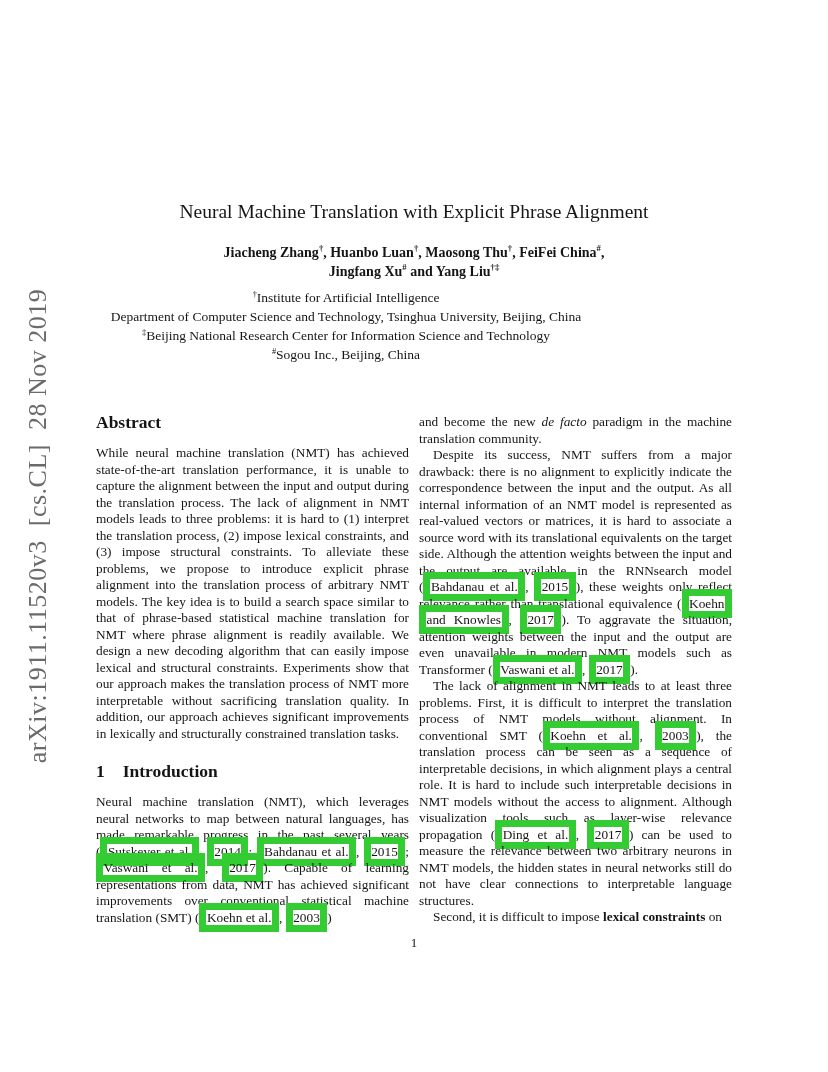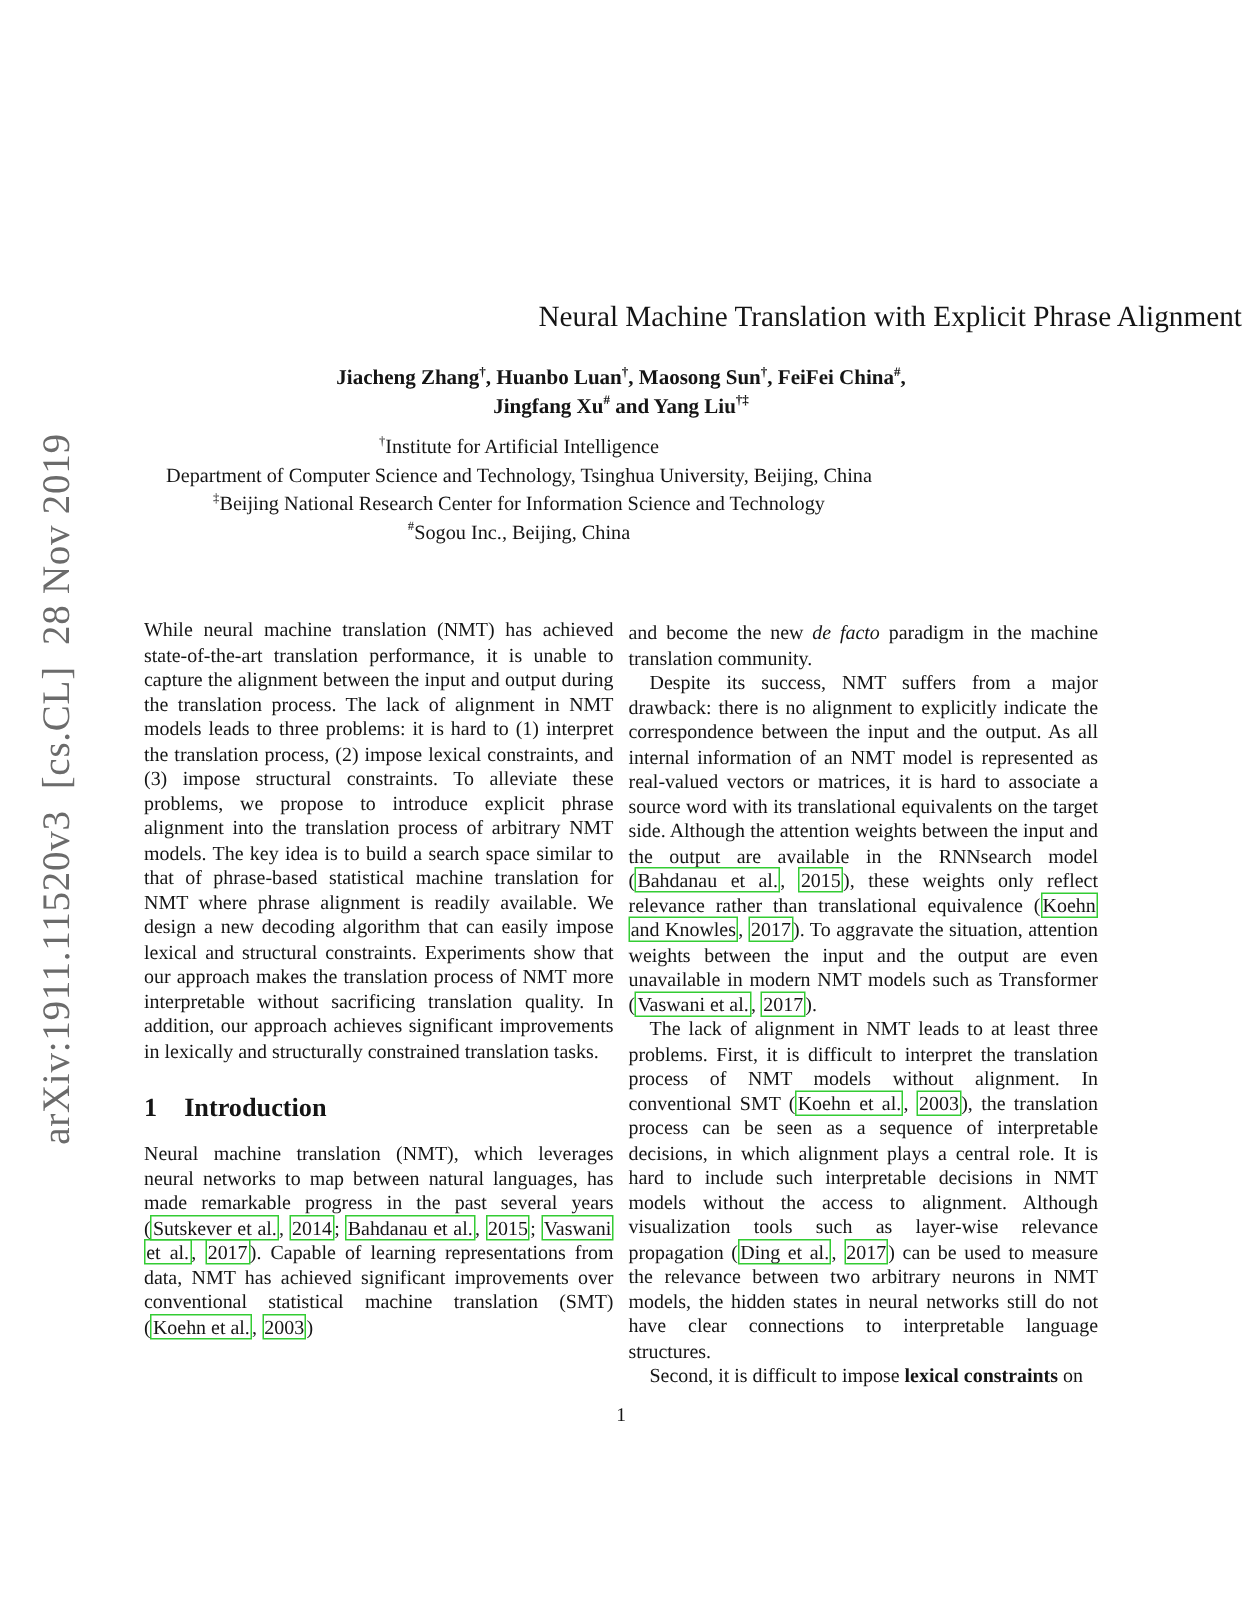--- a/index.html
+++ b/index.html
@@ -18,21 +18,21 @@
     width:540px;height:30px;
     transform:rotate(-90deg);
     text-align:center;
     font-size:26px;
     letter-spacing:0.5px;
     color:#6b6b6b;
     white-space:pre;
   }
   .title{
     position:absolute;top:201px;left:0;width:828px;
-    text-align:right;font-size:19.5px;
+    text-align:center;font-size:19.5px;
   }
   .authors{
     position:absolute;top:243px;left:0;width:828px;
     text-align:center;font-weight:bold;font-size:14px;line-height:19px;
   }
   .affils{
     position:absolute;top:288px;left:0;width:692px;
     text-align:center;font-size:13.5px;line-height:19px;
   }
   sup{font-size:0.62em;vertical-align:super;line-height:0;}
@@ -46,52 +46,53 @@
   .col-right{left:419px;top:414px;}
   .heading{
     font-size:17.5px;font-weight:bold;line-height:20px;
     margin:0 0 13px 0;text-align:left;
   }
   .heading.space-above{margin-top:19px;}
   .sec-num{display:inline-block;margin-right:18px;}
   .para{margin:0;padding:0;}
   .para.indent{text-indent:14px;}
   .cite{
-    border:1px solid #a16207;
+    border:7px solid #a16207;
     padding:0 0.5px;
     -webkit-box-decoration-break:clone;
     box-decoration-break:clone;
   }
   .page-number{
     position:absolute;top:935px;left:0;width:828px;
     text-align:center;font-size:13px;
   }
 </style>
 </head>
 <body>
 
 <div class="page">
 
   <div class="watermark" style="color: rgb(107, 107, 107);">arXiv:1911.11520v3  [cs.CL]  28 Nov 2019</div>
 
   <div class="title">Neural Machine Translation with Explicit Phrase Alignment</div>
 
   <div class="authors">
-    <div><span>Jiacheng Zhang</span><sup>†</sup><span>, Huanbo Luan</span><sup>†</sup><span>, Maosong Sun</span><sup>†</sup><span>, FeiFei China</span><sup>#</sup><span>,</span></div>
+    <div><span>Jiacheng Zhang</span><sup>†</sup><span>, Huanbo Luan</span><sup>†</sup><span>, Maosong Thu</span><sup>†</sup><span>, FeiFei China</span><sup>#</sup><span>,</span></div>
     <div><span>Jingfang Xu</span><sup>#</sup><span> and Yang Liu</span><sup>†‡</sup></div>
   </div>
 
   <div class="affils">
     <div><sup>†</sup><span>Institute for Artificial Intelligence</span></div>
     <div><span>Department of Computer Science and Technology, Tsinghua University, Beijing, China</span></div>
     <div><sup>‡</sup><span>Beijing National Research Center for Information Science and Technology</span></div>
     <div><sup>#</sup><span>Sogou Inc., Beijing, China</span></div>
   </div>
 
   <div class="col col-left" id="col-left">
+      <div class="heading"><span>Abstract</span></div>
       <p class="para"><span>While neural machine translation (NMT) has achieved state-of-the-art translation performance, it is unable to capture the alignment between the input and output during the translation process. The lack of alignment in NMT models leads to three problems: it is hard to (1) interpret the translation process, (2) impose lexical constraints, and (3) impose structural constraints. To alleviate these problems, we propose to introduce explicit phrase alignment into the translation process of arbitrary NMT models. The key idea is to build a search space similar to that of phrase-based statistical machine translation for NMT where phrase alignment is readily available. We design a new decoding algorithm that can easily impose lexical and structural constraints. Experiments show that our approach makes the translation process of NMT more interpretable without sacrificing translation quality. In addition, our approach achieves significant improvements in lexically and structurally constrained translation tasks.</span></p>
       <div class="heading space-above"><span class="sec-num">1</span><span>Introduction</span></div>
       <p class="para"><span>Neural machine translation (NMT), which leverages neural networks to map between natural languages, has made remarkable progress in the past several years (</span><span class="cite" style="border-color: rgb(51, 204, 51);">Sutskever et al.</span><span>, </span><span class="cite" style="border-color: rgb(51, 204, 51);">2014</span><span>; </span><span class="cite" style="border-color: rgb(51, 204, 51);">Bahdanau et al.</span><span>, </span><span class="cite" style="border-color: rgb(51, 204, 51);">2015</span><span>; </span><span class="cite" style="border-color: rgb(51, 204, 51);">Vaswani et al.</span><span>, </span><span class="cite" style="border-color: rgb(51, 204, 51);">2017</span><span>). Capable of learning representations from data, NMT has achieved significant improvements over conventional statistical machine translation (SMT) (</span><span class="cite" style="border-color: rgb(51, 204, 51);">Koehn et al.</span><span>, </span><span class="cite" style="border-color: rgb(51, 204, 51);">2003</span><span>)</span></p>
     </div>
   <div class="col col-right" id="col-right">
       <p class="para"><span>and become the new </span><em>de facto</em><span> paradigm in the machine translation community.</span></p>
       <p class="para indent"><span>Despite its success, NMT suffers from a major drawback: there is no alignment to explicitly indicate the correspondence between the input and the output. As all internal information of an NMT model is represented as real-valued vectors or matrices, it is hard to associate a source word with its translational equivalents on the target side. Although the attention weights between the input and the output are available in the RNNsearch model (</span><span class="cite" style="border-color: rgb(51, 204, 51);">Bahdanau et al.</span><span>, </span><span class="cite" style="border-color: rgb(51, 204, 51);">2015</span><span>), these weights only reflect relevance rather than translational equivalence (</span><span class="cite" style="border-color: rgb(51, 204, 51);">Koehn and Knowles</span><span>, </span><span class="cite" style="border-color: rgb(51, 204, 51);">2017</span><span>). To aggravate the situation, attention weights between the input and the output are even unavailable in modern NMT models such as Transformer (</span><span class="cite" style="border-color: rgb(51, 204, 51);">Vaswani et al.</span><span>, </span><span class="cite" style="border-color: rgb(51, 204, 51);">2017</span><span>).</span></p>
       <p class="para indent"><span>The lack of alignment in NMT leads to at least three problems. First, it is difficult to interpret the translation process of NMT models without alignment. In conventional SMT (</span><span class="cite" style="border-color: rgb(51, 204, 51);">Koehn et al.</span><span>, </span><span class="cite" style="border-color: rgb(51, 204, 51);">2003</span><span>), the translation process can be seen as a sequence of interpretable decisions, in which alignment plays a central role. It is hard to include such interpretable decisions in NMT models without the access to alignment. Although visualization tools such as layer-wise relevance propagation (</span><span class="cite" style="border-color: rgb(51, 204, 51);">Ding et al.</span><span>, </span><span class="cite" style="border-color: rgb(51, 204, 51);">2017</span><span>) can be used to measure the relevance between two arbitrary neurons in NMT models, the hidden states in neural networks still do not have clear connections to interpretable language structures.</span></p>
       <p class="para indent"><span>Second, it is difficult to impose </span><strong>lexical constraints</strong><span> on</span></p>
     </div>

